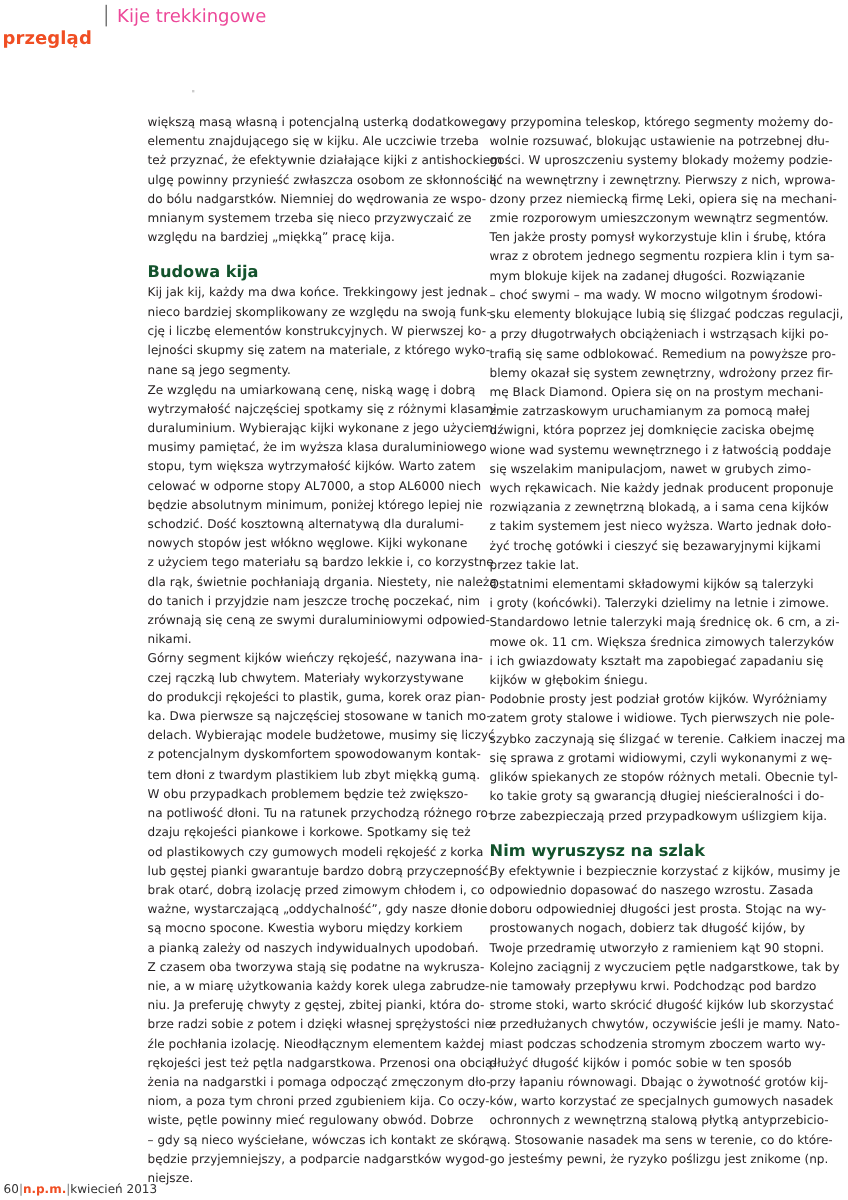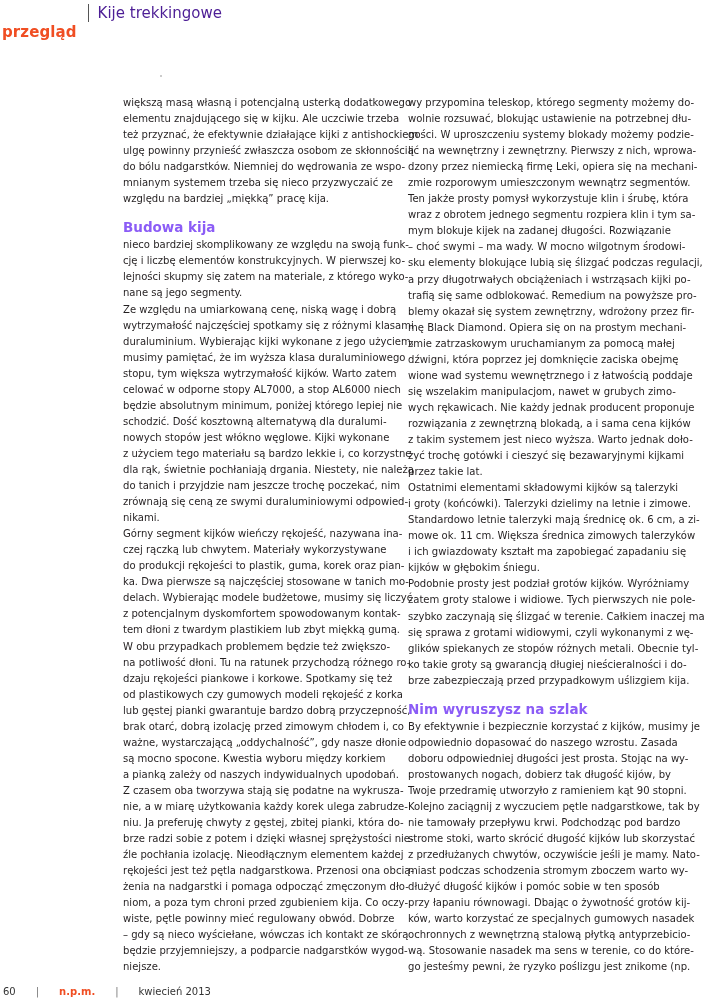--- a/index.html
+++ b/index.html
@@ -1,29 +1,29 @@
 <!DOCTYPE html>
 <html><head>
 <meta charset="utf-8">
 <style>
   html, body { margin: 0; padding: 0; background: #ffffff; }
   body { width: 707px; height: 1000px; position: relative; overflow: hidden;
          font-family: "DejaVu Sans", sans-serif; color: #231f20; }
   .header { position: absolute; left: 2px; top: 2px; height: 22px; display: flex; align-items: center; }
   .section { color: #f04e23; font-weight: bold; font-size: 15px; letter-spacing: 0.1px; margin-top: 38px; }
   .hdr-sep { width: 1px; height: 18px; background: #555; margin: 0 9px 0 11px; }
-  .topic { font-size: 15px; color: #4c1d95; }
+  .topic { font-size: 15px; color: #ec4899; }
   .dot { position: absolute; left: 160px; top: 75px; width: 2px; height: 2px; background: #ccc; }
   .col { position: absolute; top: 95px; width: 285px; font-size: 10.05px; line-height: 16.05px; }
   .col.left { left: 123px; }
   .col.right { left: 408px; }
   .col p { margin: 0; white-space: nowrap; }
-  .col h2 { margin: 0; color: #8b5cf6; font-size: 13.5px; font-weight: bold; line-height: 19px; }
+  .col h2 { margin: 0; color: #14532d; font-size: 13.5px; font-weight: bold; line-height: 19px; }
   .gap { height: 11px; }
-  .footer { position: absolute; left: 3px; top: 986px; font-size: 10px; color: #333; display: flex; gap: 20px; align-items: center; }
+  .footer { position: absolute; left: 3px; top: 986px; font-size: 10px; color: #333; display: flex; gap: 0; align-items: center; }
   .footer .brand { color: #f04e23; font-weight: bold; text-align: right; }
   .fsep { color: #777; }
 </style>
 </head>
 <body>
 
 <div class="header">
   <span class="section">przegląd</span>
   <span class="hdr-sep"></span>
   <span class="topic">Kije trekkingowe</span>
@@ -36,20 +36,21 @@
       <p>elementu znajdującego się w kijku. Ale uczciwie trzeba</p>
       <p>też przyznać, że efektywnie działające kijki z antishockiem</p>
       <p>ulgę powinny przynieść zwłaszcza osobom ze skłonnością</p>
       <p>do bólu nadgarstków. Niemniej do wędrowania ze wspo-</p>
       <p>mnianym systemem trzeba się nieco przyzwyczaić ze</p>
       <p>względu na bardziej „miękką” pracę kija.</p>
     </div>
   <div class="gap"></div>
   <h2>Budowa kija</h2>
   <div id="left-body">
+      <p>Kij jak kij, każdy ma dwa końce. Trekkingowy jest jednak</p>
       <p>nieco bardziej skomplikowany ze względu na swoją funk-</p>
       <p>cję i liczbę elementów konstrukcyjnych. W pierwszej ko-</p>
       <p>lejności skupmy się zatem na materiale, z którego wyko-</p>
       <p>nane są jego segmenty.</p>
       <p>Ze względu na umiarkowaną cenę, niską wagę i dobrą</p>
       <p>wytrzymałość najczęściej spotkamy się z różnymi klasami</p>
       <p>duraluminium. Wybierając kijki wykonane z jego użyciem,</p>
       <p>musimy pamiętać, że im wyższa klasa duraluminiowego</p>
       <p>stopu, tym większa wytrzymałość kijków. Warto zatem</p>
       <p>celować w odporne stopy AL7000, a stop AL6000 niech</p>

